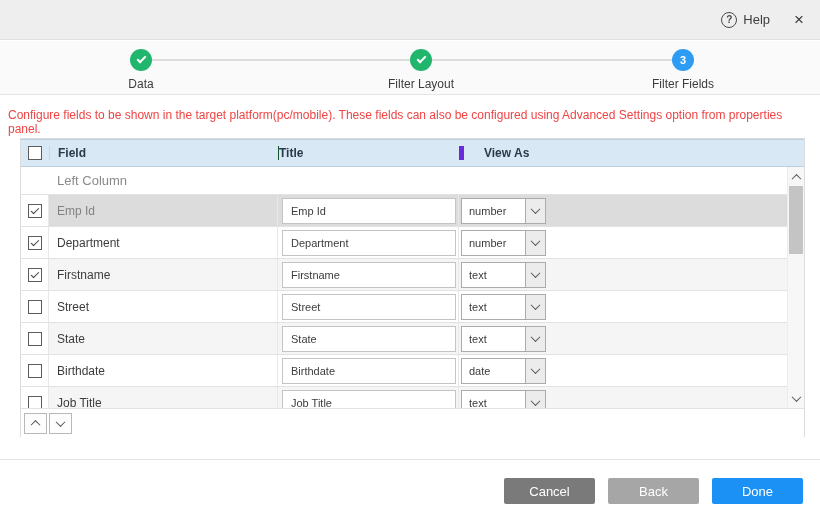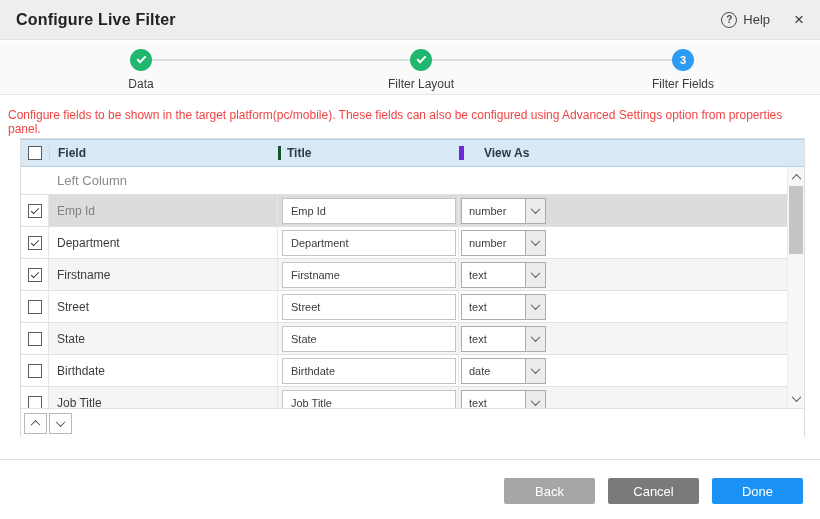--- a/index.html
+++ b/index.html
@@ -54,21 +54,21 @@
     border:1px solid #dcdcdc; background:#bef264;
   }
   .grid-header {
     height:28px; background:#d9e8f5;
     border-top:1px solid #b9cfe2; border-bottom:1px solid #b9cfe2;
     display:flex; align-items:center;
     font-size:12px; font-weight:700; color:#2b3a4a;
   }
   .gh-check { width:28px; display:flex; justify-content:center; }
   .gh-field { width:229px; padding-left:8px; border-left:1px solid #c6d8e8; }
-  .gh-title { width:181px; padding-left:6px; border-left:3px solid #14532d; }
+  .gh-title { width:181px; border-left:1px solid #14532d; }
   .gh-viewas { flex:1; padding-left:20px; border-left:5px solid #6d28d9; }
   .viewport { position:relative; height:241px; overflow:hidden; }
   .rows { width:768px; }
   .group-row {
     height:27px; display:flex; align-items:center;
     padding-left:36px; font-size:13px; color:#8a8a8a; background:#fff;
   }
   .data-row { height:32px; display:flex; border-top:1px solid #e2e2e2; background:#fff; }
   .cell { display:flex; align-items:center; height:100%; }
   .c-check { width:28px; justify-content:center; border-right:1px solid #e8e8e8; background:#fff; }
@@ -126,21 +126,20 @@
     font-family:inherit; font-size:13px; color:#fff; cursor:pointer;
   }
   .btn-back { background:#a6a6a6; }
   .btn-cancel { background:#7a7a7a; }
   .btn-done { background:#1b90f5; }
 </style>
 </head>
 <body>
 
 <div class="titlebar">
-  <h1>Configure Live Filter</h1>
   <div class="spacer"></div>
   <div class="help-wrap">
     <span class="help-circle">?</span>
     <span class="help-text">Help</span>
   </div>
   <span class="close-x">×</span>
 </div>
 
 <div class="stepper">
   <div class="step-line" style="left:152px; width:258px;"></div>
@@ -329,16 +328,16 @@
         <span class="chev up"></span>
       </div>
     <div class="move-btn">
         <span class="chev down"></span>
       </div>
   </div>
 </div>
 
 <div class="footer-sep"></div>
 <div class="footer">
+  <button class="btn btn-cancel">Cancel</button>
   <button class="btn btn-back">Back</button>
-  <button class="btn btn-cancel">Cancel</button>
   <button class="btn btn-done">Done</button>
 </div>
 
 </body></html>

